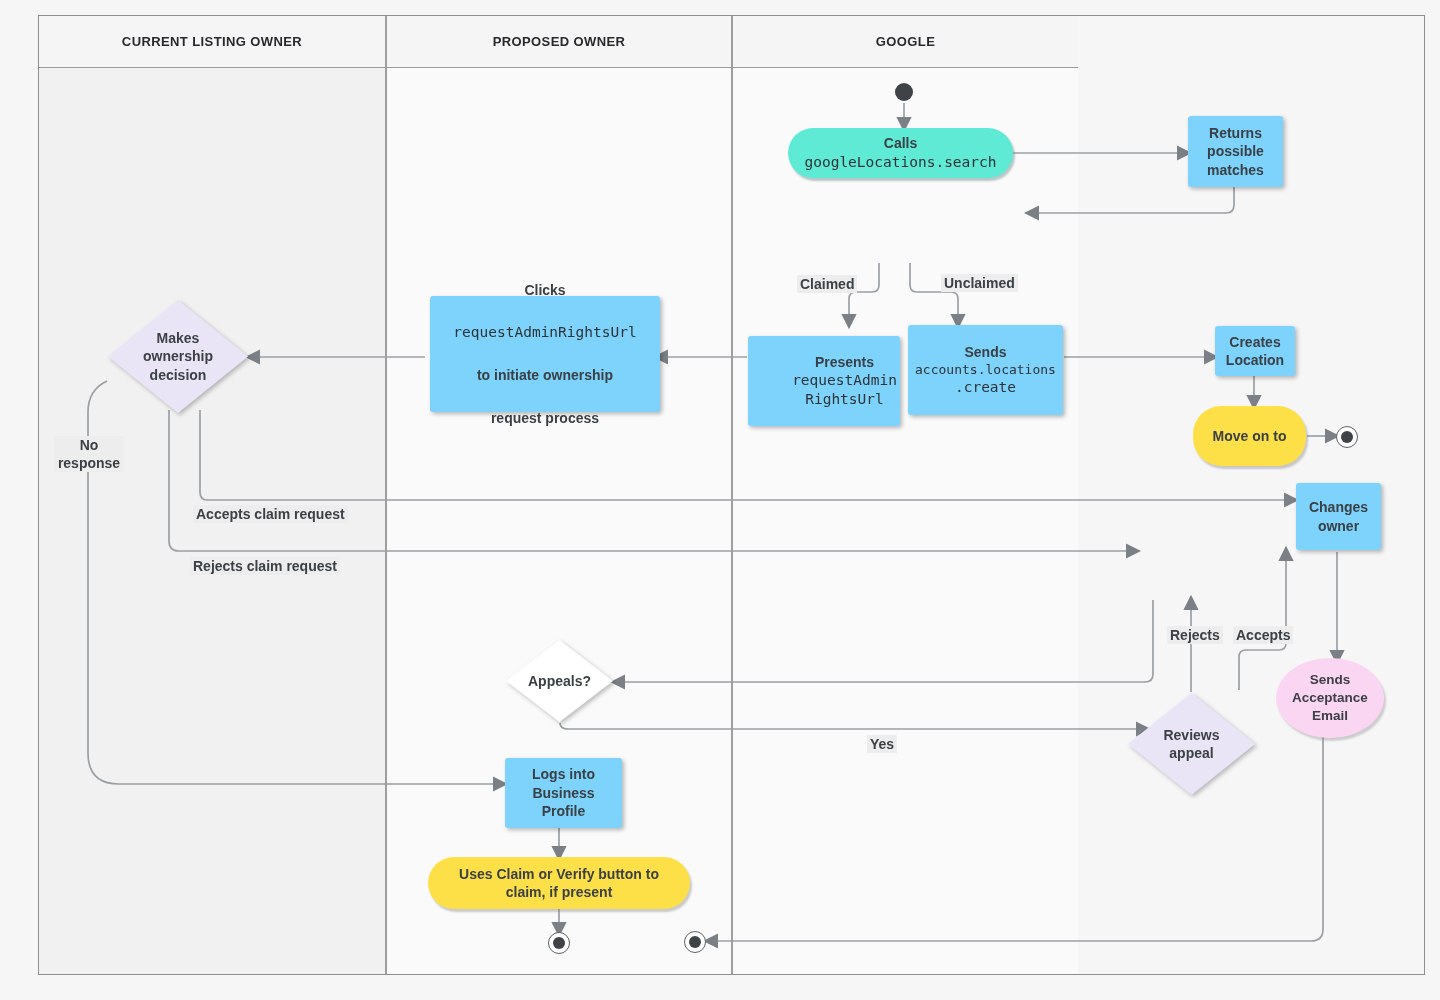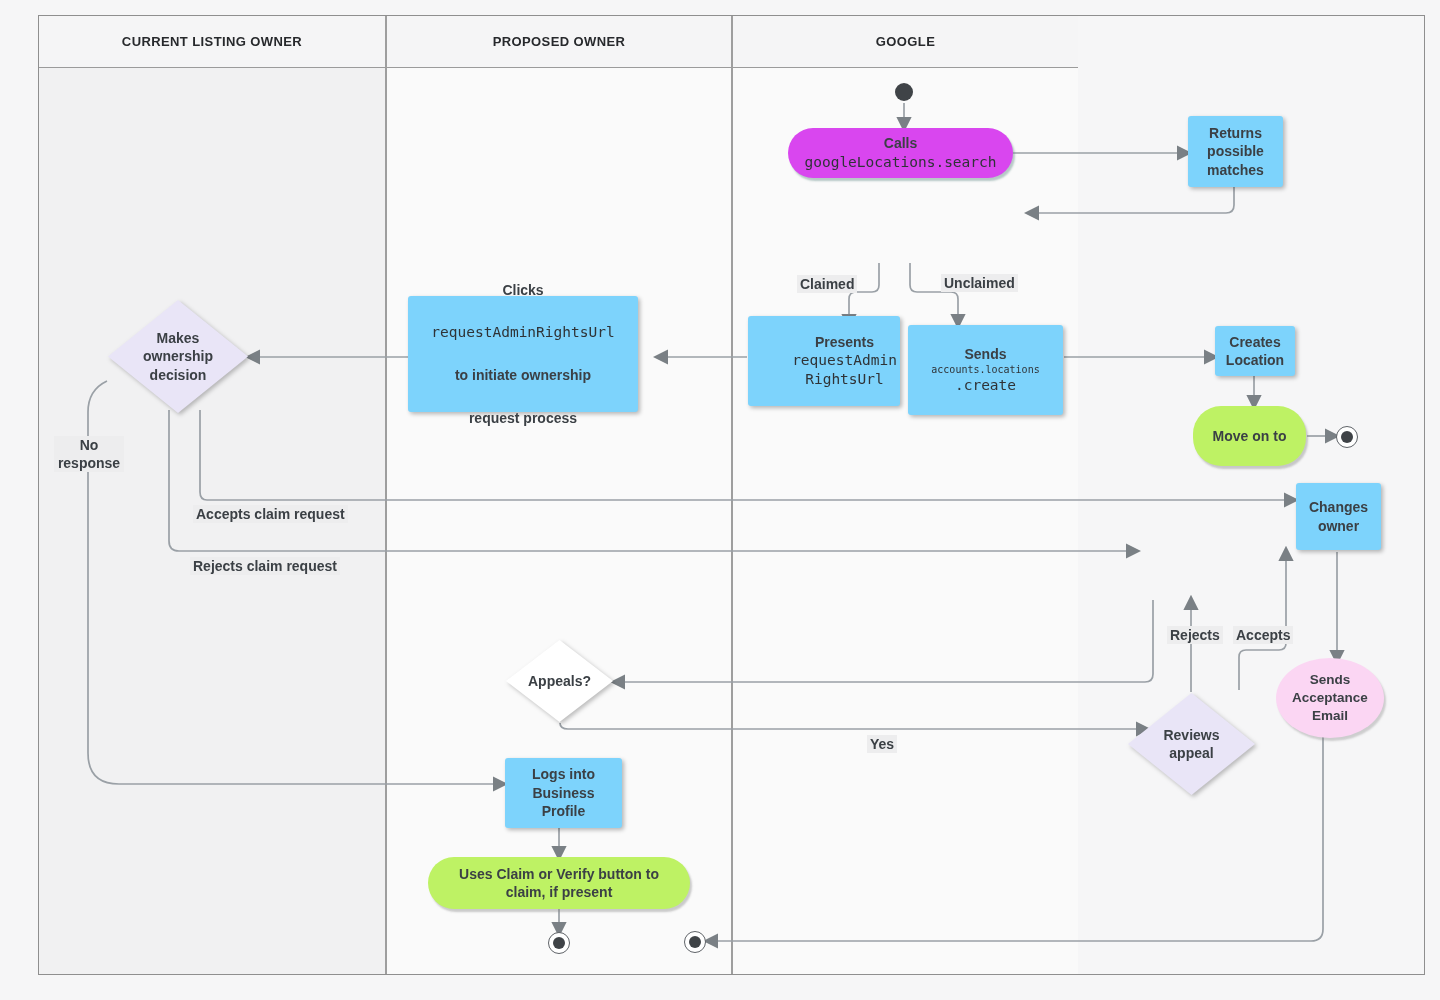--- a/index.html
+++ b/index.html
@@ -20,22 +20,22 @@
 
   
   svg.edges { position:absolute; left:0; top:0; z-index:1; }
 
   
   .node { position:absolute; z-index:2; display:flex; flex-direction:column;
           align-items:center; justify-content:center; text-align:center;
           font-size:14px; font-weight:700; line-height:1.32; }
   .code { font-family:"DejaVu Sans Mono", monospace; font-weight:400; font-size:13.5px; color:#2f3337; }
   .box  { background:#7dd3fc; border-radius:3px; box-shadow:2px 2px 4px rgba(0,0,0,.28); padding:4px; }
-  .pill-cyan { background:#d946ef; border-radius:27px; box-shadow:2px 3px 2px rgba(100,140,135,.45); }
-  .pill-pink { background:#bef264; border-radius:28px; box-shadow:2px 3px 2px rgba(130,130,130,.4); }
+  .pill-cyan { background:#5eead4; border-radius:27px; box-shadow:2px 3px 2px rgba(100,140,135,.45); }
+  .pill-pink { background:#fde047; border-radius:28px; box-shadow:2px 3px 2px rgba(130,130,130,.4); }
   .flat-lavender { background:#eae6f8; border-radius:2px; }
   .ellipse-pink { background:#fbd6f3; border-radius:50%; box-shadow:2px 3px 2px rgba(130,130,130,.35); }
 
   .diamond-wrap { position:absolute; z-index:2; filter:drop-shadow(2px 2px 2px rgba(0,0,0,.25)); }
   .diamond { width:100%; height:100%; clip-path:polygon(50% 0,100% 50%,50% 100%,0 50%);
              display:flex; align-items:center; justify-content:center; text-align:center;
              font-size:14px; font-weight:700; line-height:1.3; }
   .diamond.lav { background:#e9e5f7; }
   .diamond.white { background:#ffffff; }
 
@@ -117,33 +117,33 @@
   <div class="node pill-cyan" style="left:775px; top:128px; width:225px; height:50px;">
     <span>Calls</span>
     <span class="code" style="font-size:14.5px">googleLocations.search</span>
   </div>
 
   <div class="node box" style="left:1175px; top:116px; width:95px; height:71px;">
     <span>Returns possible matches</span>
   </div>
 
 
-  <div class="node box" style="left:735px; top:316px; width:152px; height:90px;padding-left:45px;">
+  <div class="node box" style="left:735px; top:336px; width:152px; height:90px;padding-left:45px;">
     <span>Presents</span>
     <span class="code" style="font-size:14.5px">requestAdmin</span>
     <span class="code" style="font-size:14.5px">RightsUrl</span>
   </div>
 
   <div class="node box" style="left:895px; top:325px; width:155px; height:90px;">
     <span>Sends</span>
-    <span class="code" style="font-size:10px">accounts.locations</span>
+    <span class="code" style="font-size:13px">accounts.locations</span>
     <span class="code" style="font-size:14.5px">.create</span>
   </div>
 
-  <div class="node box" style="left:395px; top:296px; width:230px; height:116px;gap:24px;">
+  <div class="node box" style="left:417px; top:296px; width:230px; height:116px;gap:24px;">
     <span>Clicks</span>
     <span class="code" style="font-size:14.5px">requestAdminRightsUrl</span>
     <span>to initiate ownership</span>
     <span>request process</span>
   </div>
 
   <div class="diamond-wrap" style="left:95px; top:300px; width:140px; height:113px;">
     <div class="diamond lav">
         <span style="width:92px">Makes ownership decision</span>
       </div>

